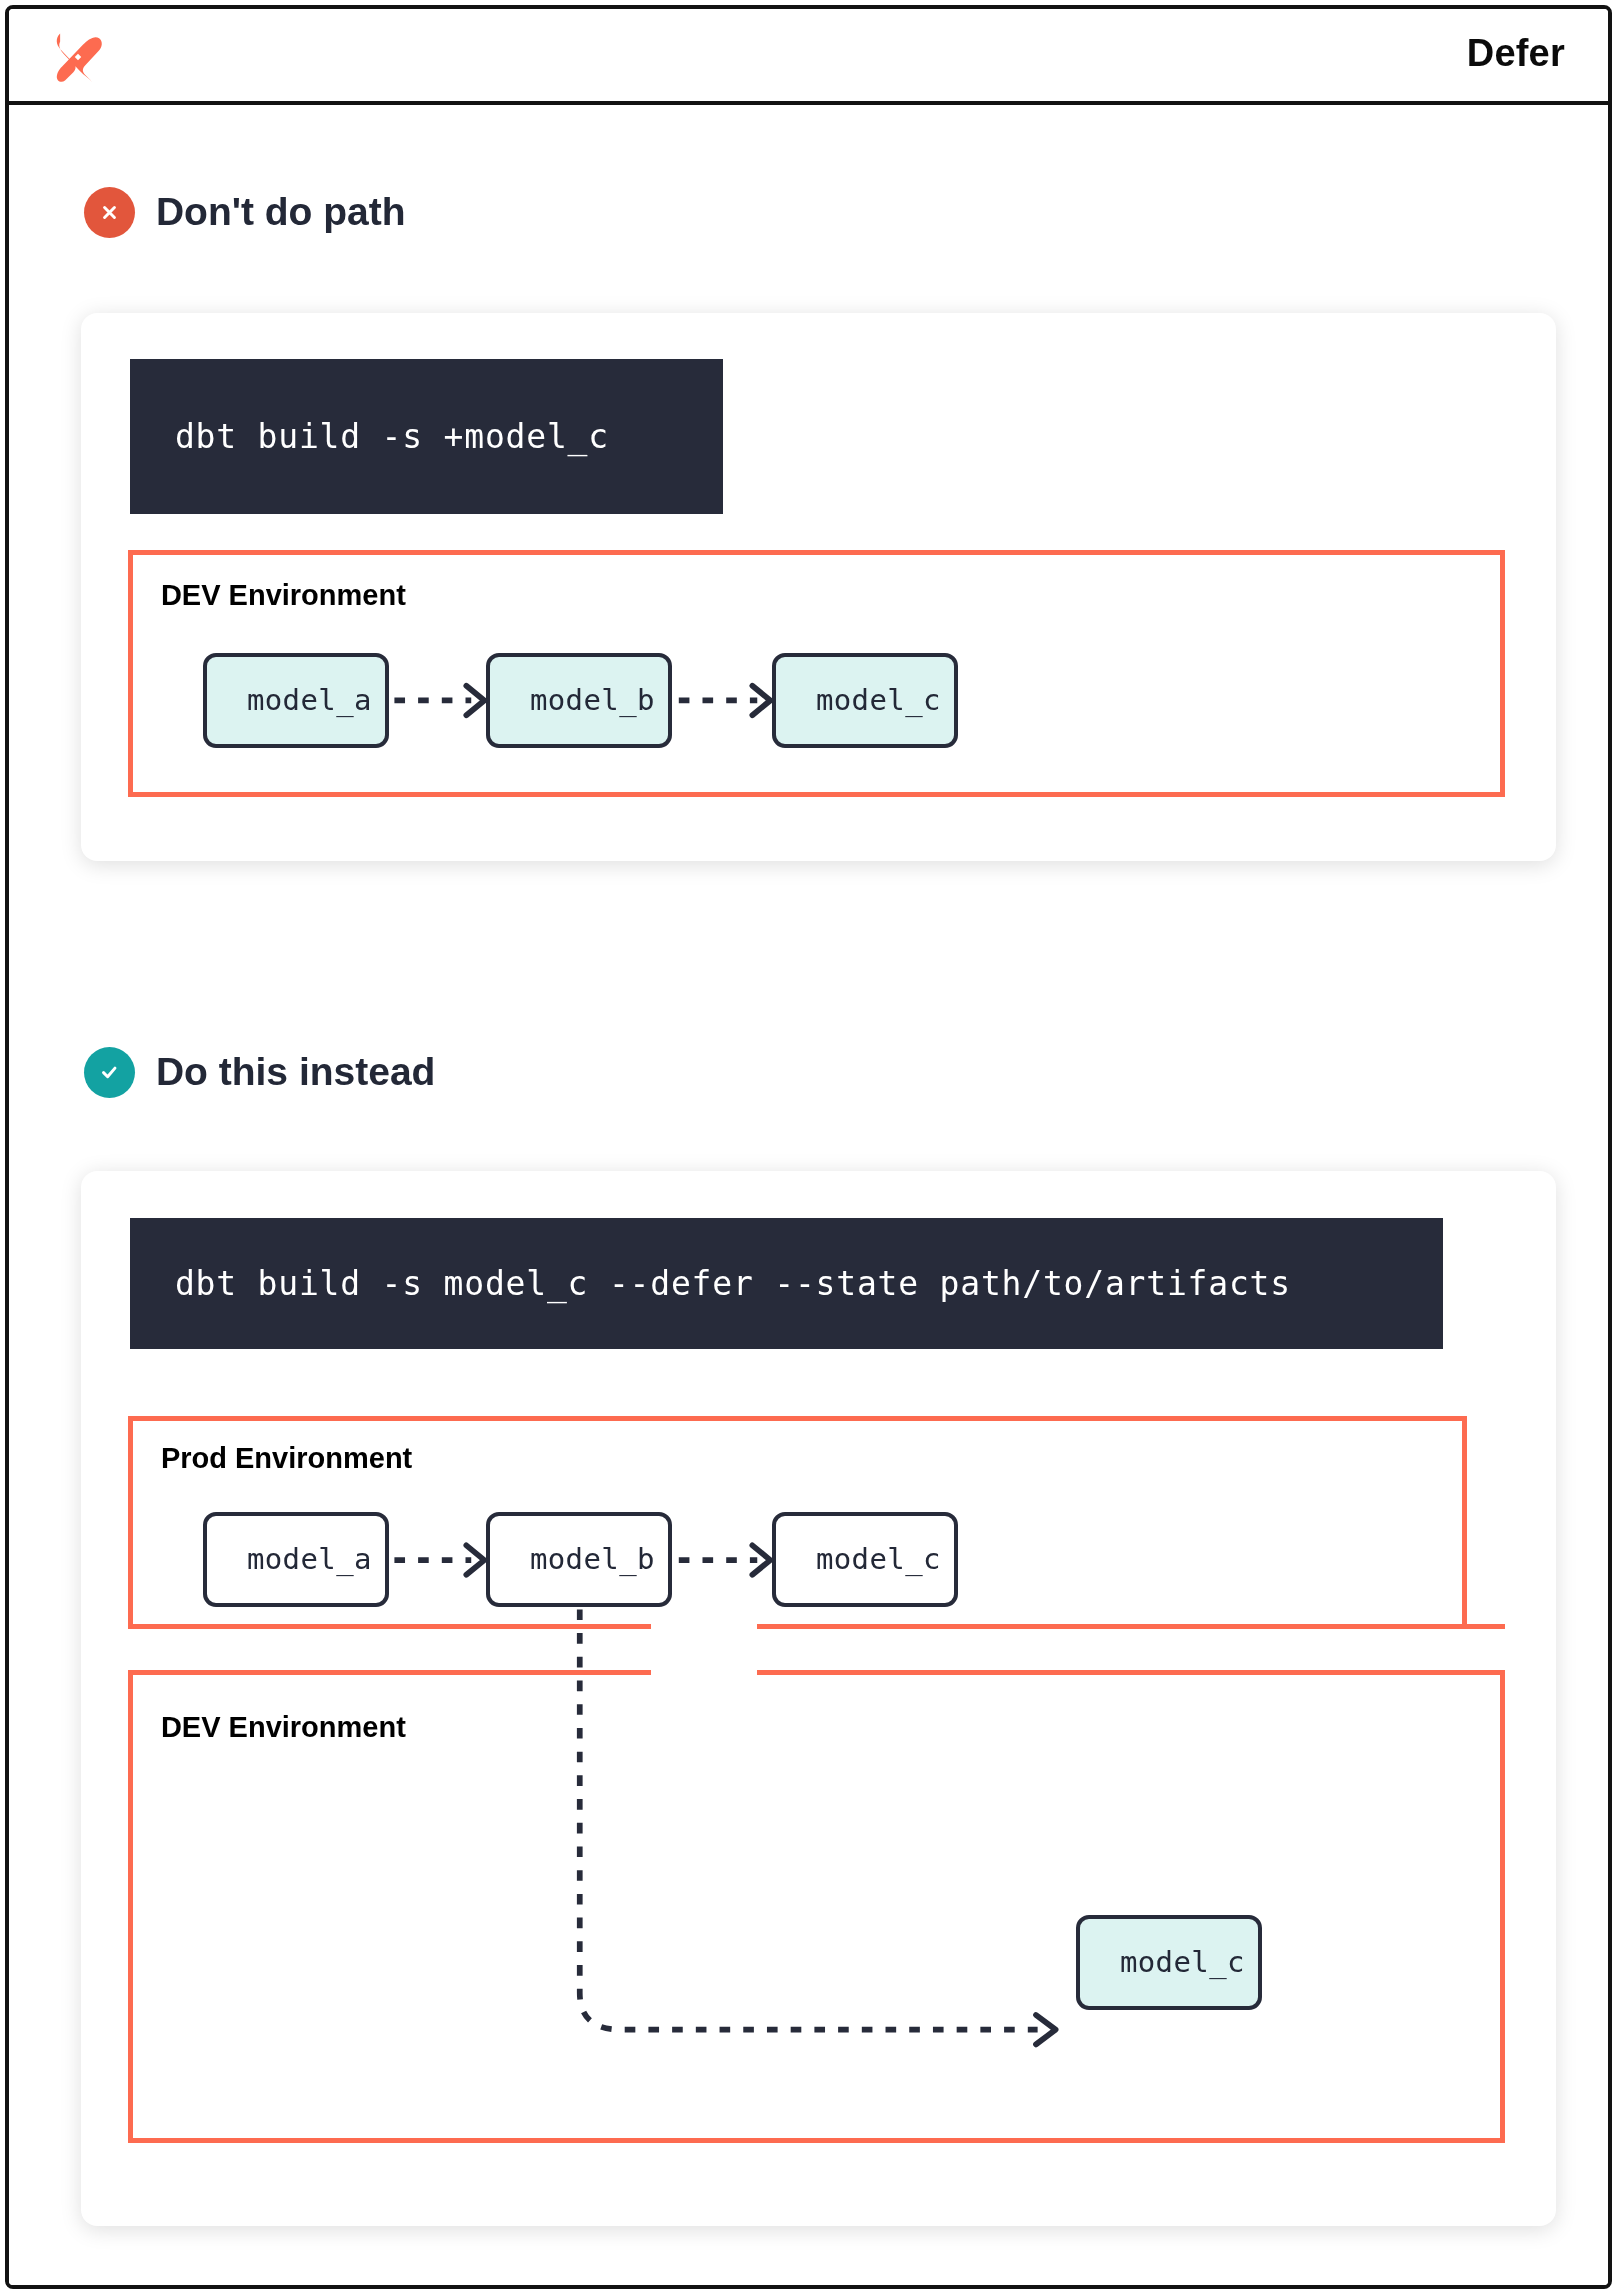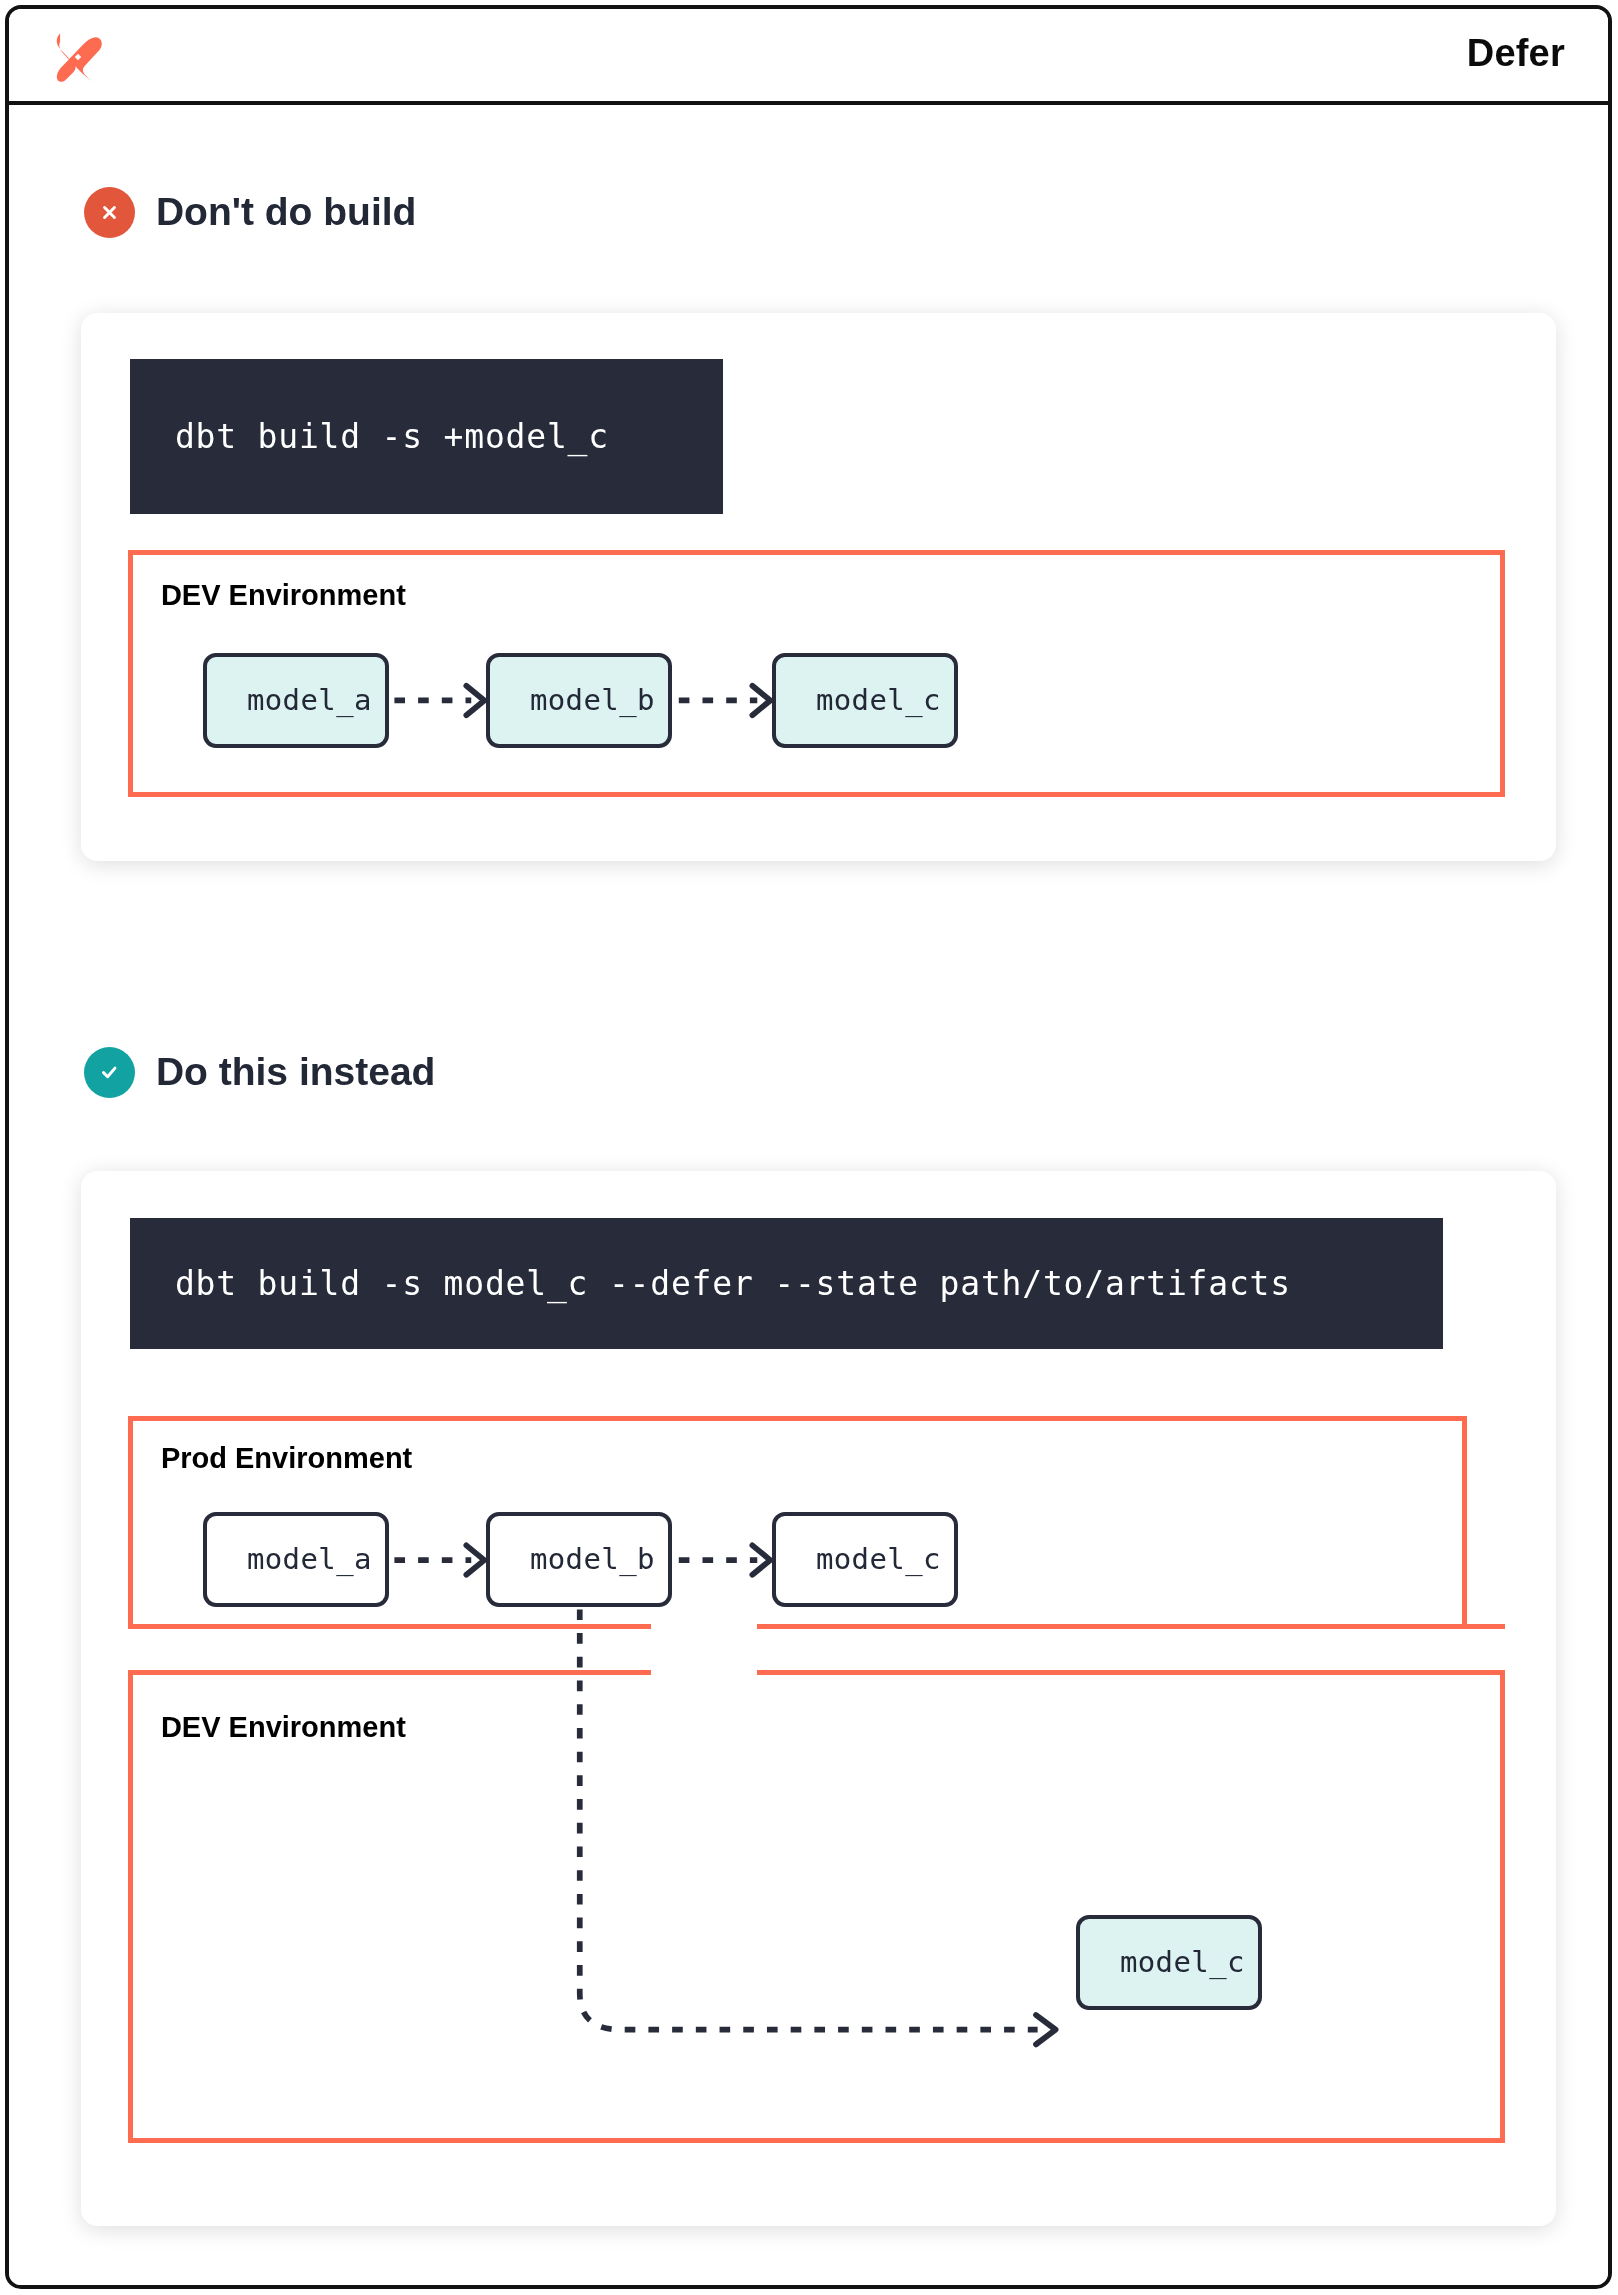--- a/index.html
+++ b/index.html
@@ -15,21 +15,21 @@
   }
 
   
   .frame {
     position: absolute;
     left: 4.9px;
     top: 4.9px;
     width: 1607px;
     height: 2284px;
     border: 4.1px solid #121212;
-    border-radius: 16px;
+    border-radius: 8px;
     background: #ffffff;
     box-sizing: border-box;
     overflow: hidden;
     text-align: right;
   }
 
   
   .titlebar {
     position: absolute;
     left: 0;
@@ -178,21 +178,21 @@
   </div>
 
   <div class="canvas">
 
     <div class="section-head" style="left:75px; top:82px;">
       <div class="badge bad">
         <svg width="23" height="23" viewBox="0 0 28 28">
           <path d="M8 8 L20 20 M20 8 L8 20" stroke="#ffffff" stroke-width="3.6" stroke-linecap="round" fill="none"></path>
         </svg>
       </div>
-      <div class="section-title">Don't do build</div>
+      <div class="section-title">Don't do path</div>
     </div>
 
     <div class="card" style="left:72px; top:208px; width:1475px; height:548px;">
 
       <div class="code" style="left:49px; top:46px; width:593px; height:155px; padding-left:45px;">dbt build -s +model_c</div>
 
       <div class="env" style="left:47px; top:237px; width:1377px; height:247px;">
         <div class="edge" style="left:0; top:0; width:100%; height:4.9px;"></div>
         <div class="edge" style="left:0; bottom:0; width:100%; height:4.9px;"></div>
         <div class="edge" style="left:0; top:0; width:4.9px; height:100%;"></div>

